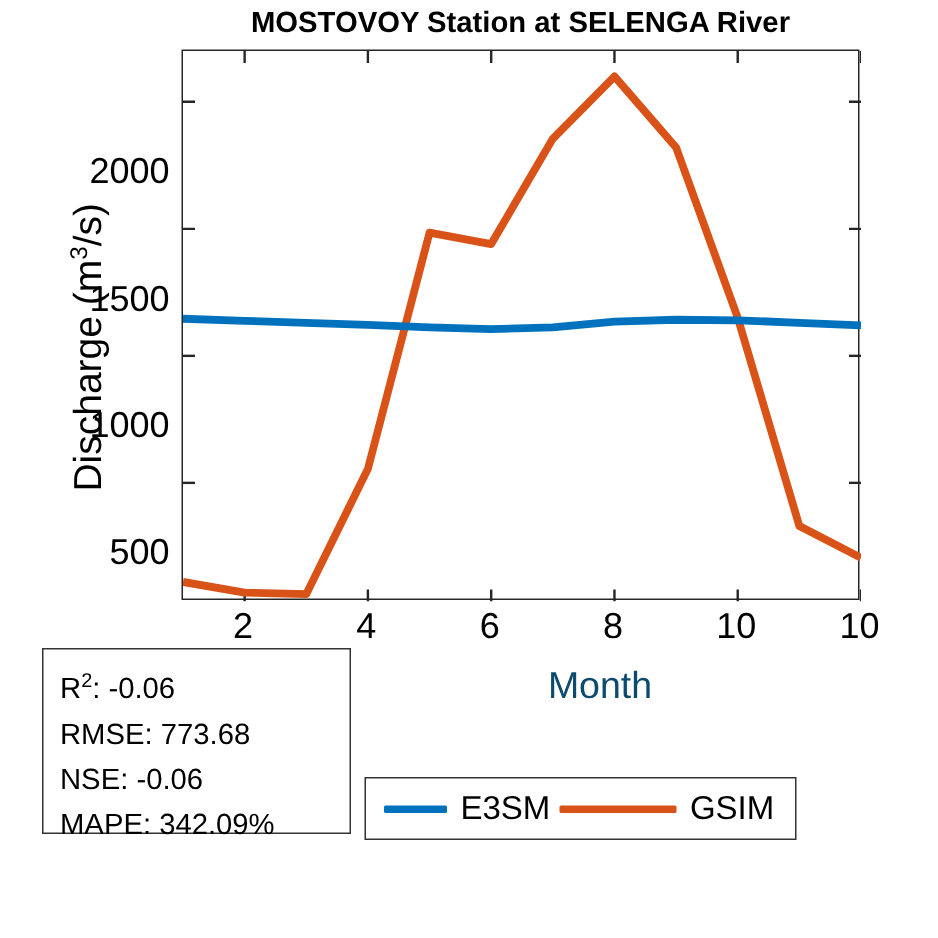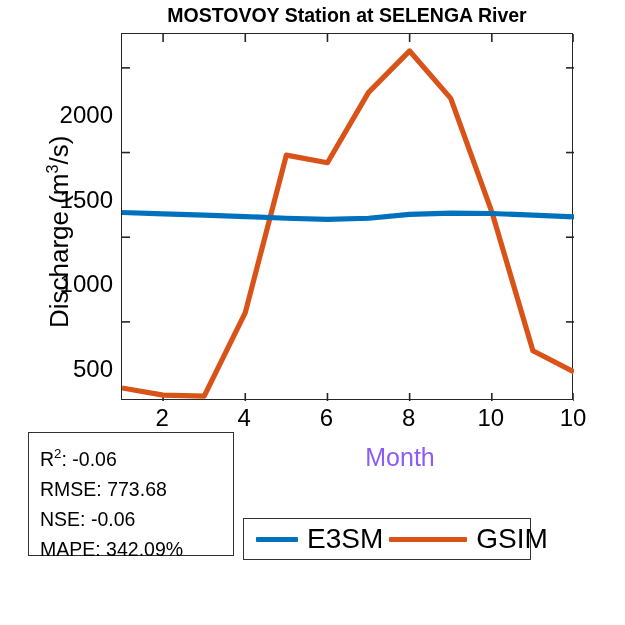--- a/index.html
+++ b/index.html
@@ -64,21 +64,21 @@
     transform-origin:50% 50%;
     white-space:nowrap;
   }
   #ylabel sup{font-size:0.62em;vertical-align:super;}
   #xlabel{
     position:absolute;
     left:300px; top:443px;
     width:200px;
     text-align:center;
     font-size:25px;
-    color:#8b5cf6;
+    color:#0c4a6e;
   }
 
   
   #stats-box{
     position:absolute;
     left:28px; top:432px;
     width:206px; height:124px;
     border:1.5px solid #333;
     background:#fff;
     box-sizing:border-box;
@@ -105,21 +105,21 @@
     align-items:center;
     z-index:5;
   }
   .legend-entry{display:flex;align-items:center;}
   .legend-swatch{
     display:inline-block;
     height:5px;
     border-radius:1px;
   }
   .legend-text{
-    font-size:28px;
+    font-size:22px;
     color:#000;
     white-space:nowrap;
   }
 </style>
 </head>
 <body>
 
 <div id="root">
 
   <div id="chart-title">MOSTOVOY  Station at  SELENGA  River</div>

